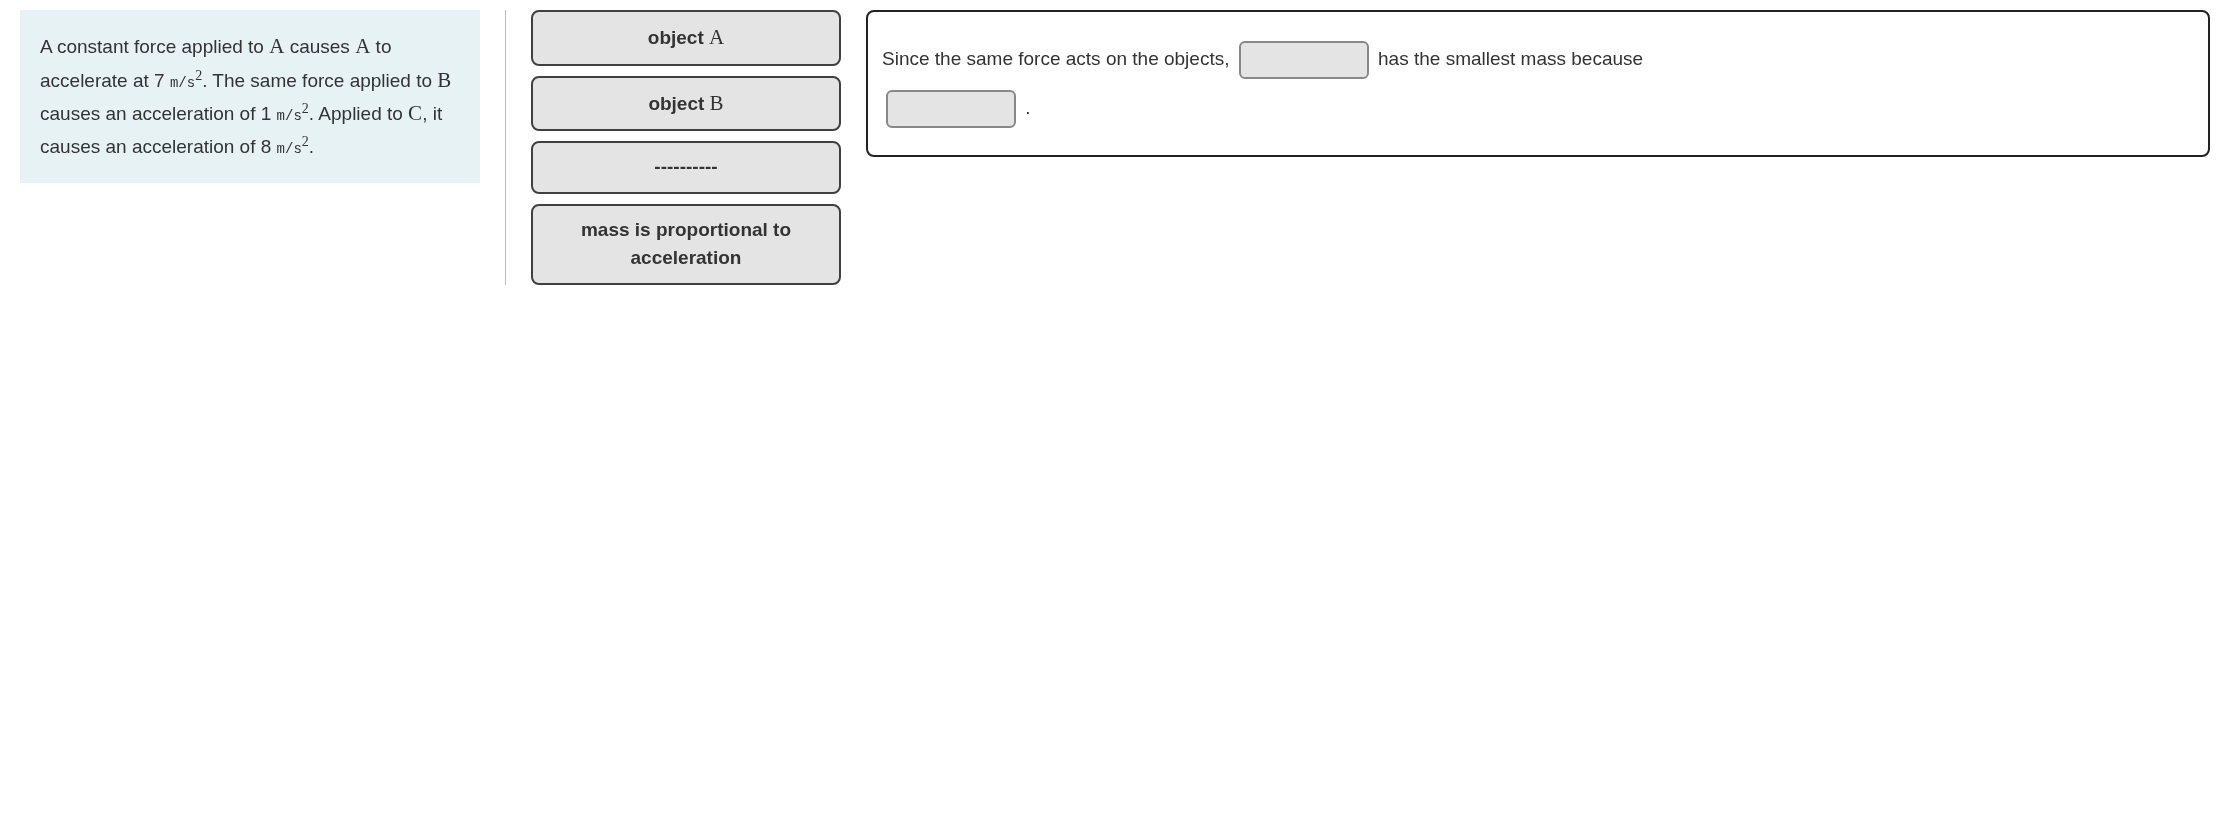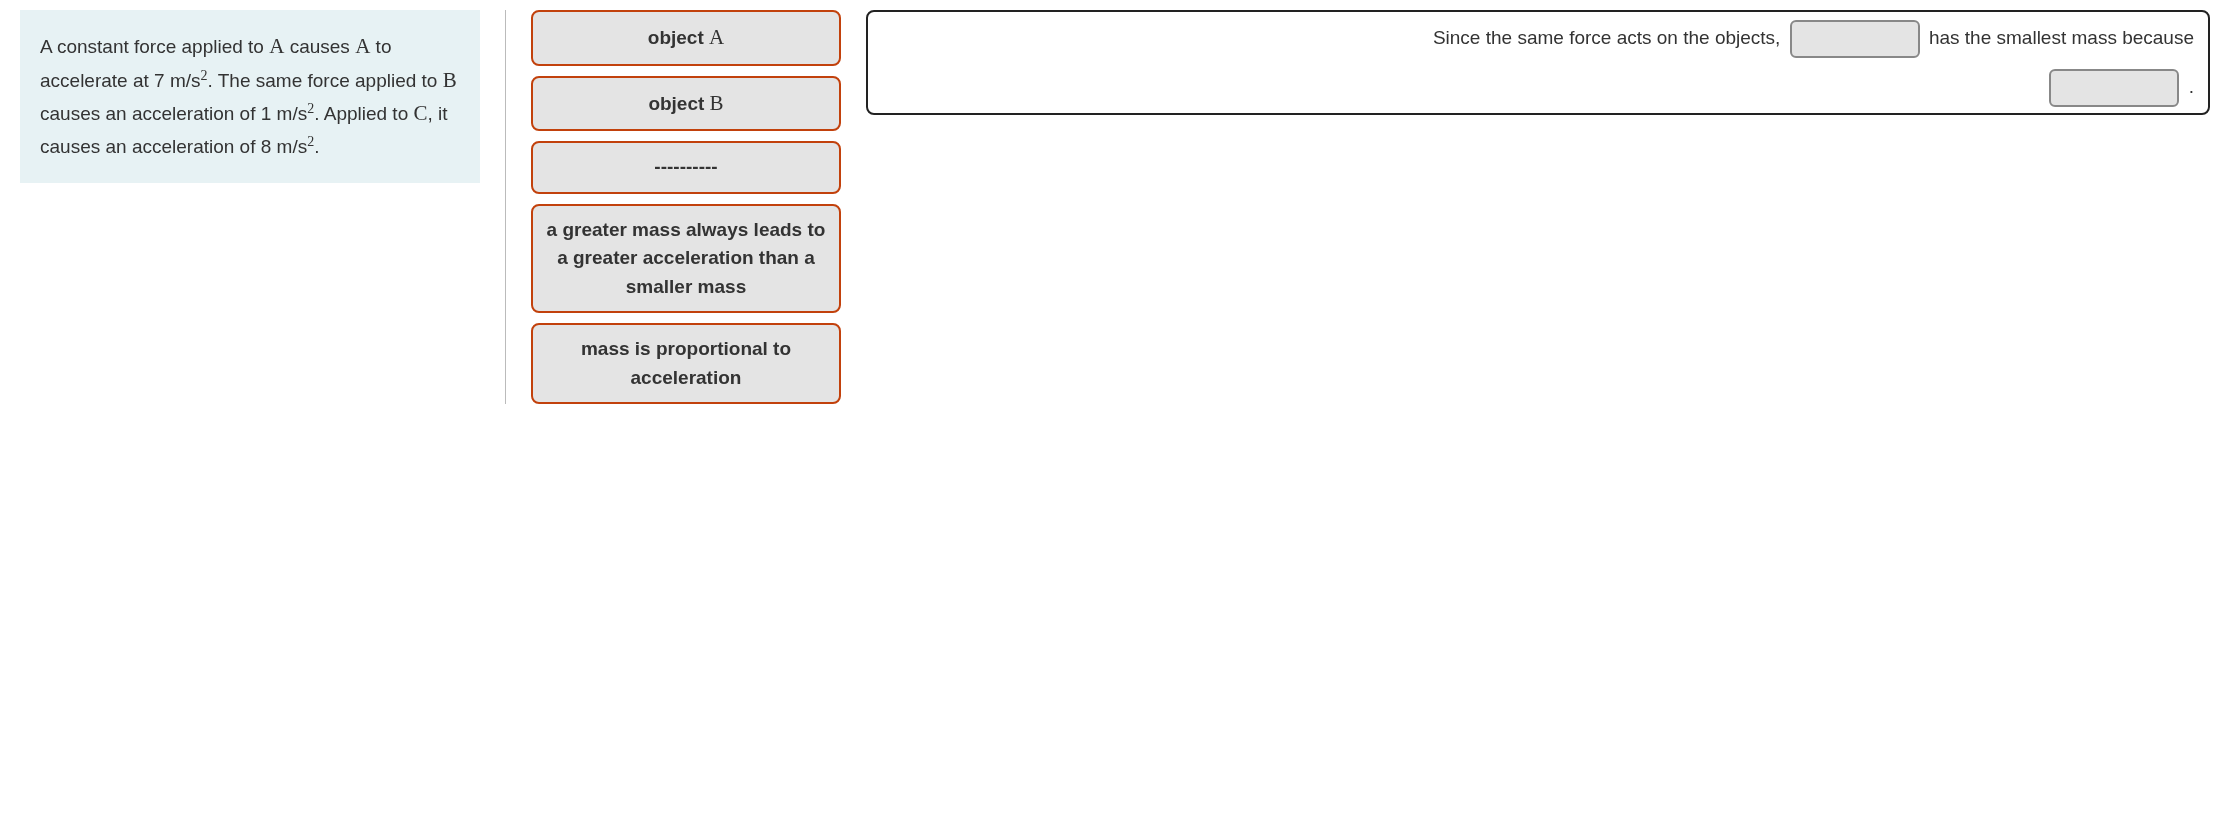--- a/index.html
+++ b/index.html
@@ -22,22 +22,22 @@
       width: 460px;
       line-height: 1.6;
       flex-shrink: 0;
       align-self: flex-start;
     }
     .math-var {
       font-family: "Times New Roman", Times, serif;
       font-size: 21px;
     }
     .unit {
-      font-family: Liberation Sans, sans-serif;
-      font-size: 19px;
+      font-family: Liberation Mono, monospace;
+      font-size: 14px;
     }
     .super {
       font-family: "Times New Roman", Times, serif;
       font-size: 14px;
       vertical-align: super;
     }
     .divider {
       width: 1px;
       background: #bbb;
       align-self: stretch;
@@ -45,42 +45,41 @@
     }
     .tiles {
       width: 310px;
       display: flex;
       flex-direction: column;
       gap: 10px;
       flex-shrink: 0;
     }
     .tile {
       background: #e4e4e4;
-      border: 2px solid #c2410c;
+      border: 2px solid #404040;
       border-radius: 8px;
       text-align: center;
       padding: 10px 12px;
       font-weight: bold;
       line-height: 1.5;
       cursor: grab;
       user-select: none;
     }
     .tile .math-var {
       font-weight: normal;
     }
     .answer-area {
       flex: 1;
       align-self: flex-start;
     }
     .sentence-box {
       border: 2px solid #222;
       border-radius: 8px;
-      padding: 1px 14px;
+      padding: 22px 14px;
       line-height: 2.6;
-      text-align: right;
     }
     .drop-slot {
       display: inline-block;
       vertical-align: middle;
       background: #e4e4e4;
       border: 2px solid #888;
       border-radius: 6px;
       height: 38px;
       width: 130px;
       margin: 0 4px;
@@ -99,23 +98,20 @@
   <div class="tile">
     <span>object </span><span class="math-var">A</span>
   </div>
   <div class="tile">
     <span>object </span><span class="math-var">B</span>
   </div>
   <div class="tile">
     <span>----------</span>
   </div>
   <div class="tile">
-    <span>a greater mass always leads to a greater acceleration than a smaller mass</span>
-  </div>
-  <div class="tile">
     <span>mass is proportional to acceleration</span>
   </div>
 </div>
 
 <div class="answer-area">
   <div class="sentence-box">
     <span>Since the same force acts on the objects, </span><span class="drop-slot"></span><span> has the smallest mass because </span><br><span class="drop-slot"></span><span> .</span>
   </div>
 </div>
 

